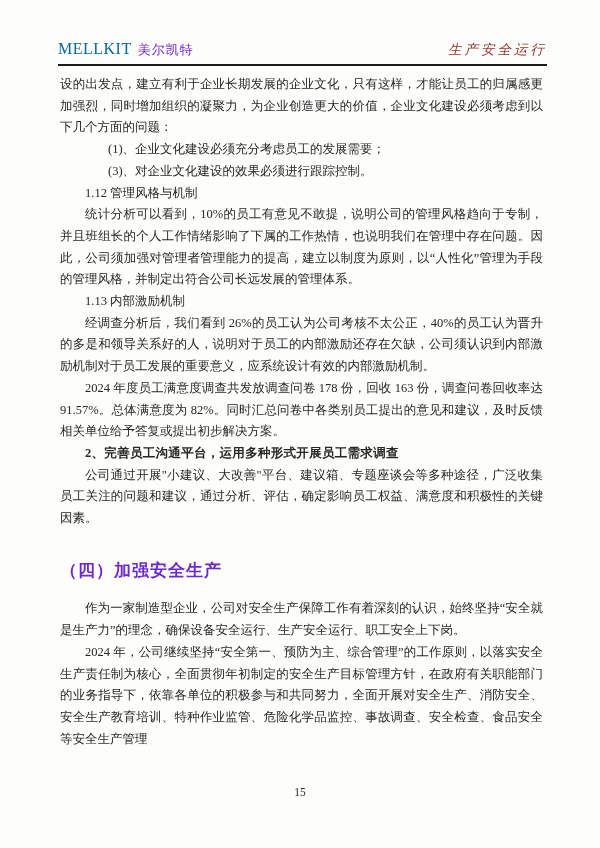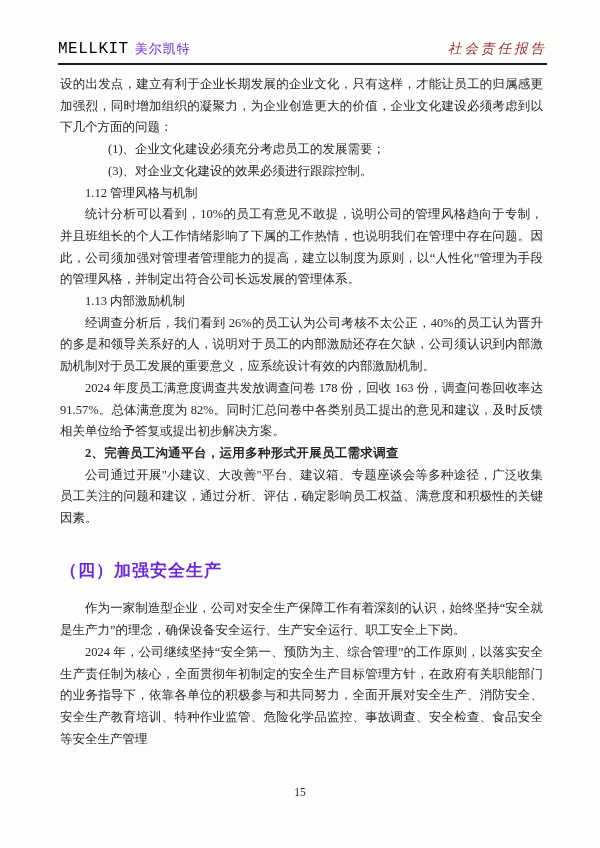--- a/index.html
+++ b/index.html
@@ -30,24 +30,24 @@
     align-items: baseline;
     border-bottom: 2px solid #1b1b1b;
     padding-bottom: 5px;
   }
   .logo {
     display: flex;
     align-items: baseline;
     gap: 6px;
   }
   .logo-en {
-    font-family: Liberation Mono, monospace;
+    font-family: Liberation Serif, serif;
     font-size: 16px;
     letter-spacing: 0.5px;
-    color: #000000;
+    color: #0369a1;
   }
   .logo-cn {
     font-size: 13px;
     color: #6d28d9;
     letter-spacing: 1px;
   }
   .doc-title {
     font-size: 13.5px;
     font-style: italic;
     letter-spacing: 3px;
@@ -100,21 +100,21 @@
 </head>
 <body>
 
 <div class="page">
 
   <div class="header">
     <div class="logo">
       <span class="logo-en">MELLKIT</span>
       <span class="logo-cn">美尔凯特</span>
     </div>
-    <div class="doc-title">社会责任报告</div>
+    <div class="doc-title">生产安全运行</div>
   </div>
 
   <div class="content">
     <p class="body-noindent">设的出发点，建立有利于企业长期发展的企业文化，只有这样，才能让员工的归属感更加强烈，同时增加组织的凝聚力，为企业创造更大的价值，企业文化建设必须考虑到以下几个方面的问题：</p>
     <p class="list-item">(1)、企业文化建设必须充分考虑员工的发展需要；</p>
     <p class="list-item">(3)、对企业文化建设的效果必须进行跟踪控制。</p>
     <p class="sub-heading">1.12 管理风格与机制</p>
     <p class="body-indent">统计分析可以看到，10%的员工有意见不敢提，说明公司的管理风格趋向于专制，并且班组长的个人工作情绪影响了下属的工作热情，也说明我们在管理中存在问题。因此，公司须加强对管理者管理能力的提高，建立以制度为原则，以“人性化”管理为手段的管理风格，并制定出符合公司长远发展的管理体系。</p>
     <p class="sub-heading">1.13 内部激励机制</p>
     <p class="body-indent">经调查分析后，我们看到 26%的员工认为公司考核不太公正，40%的员工认为晋升的多是和领导关系好的人，说明对于员工的内部激励还存在欠缺，公司须认识到内部激励机制对于员工发展的重要意义，应系统设计有效的内部激励机制。</p>

